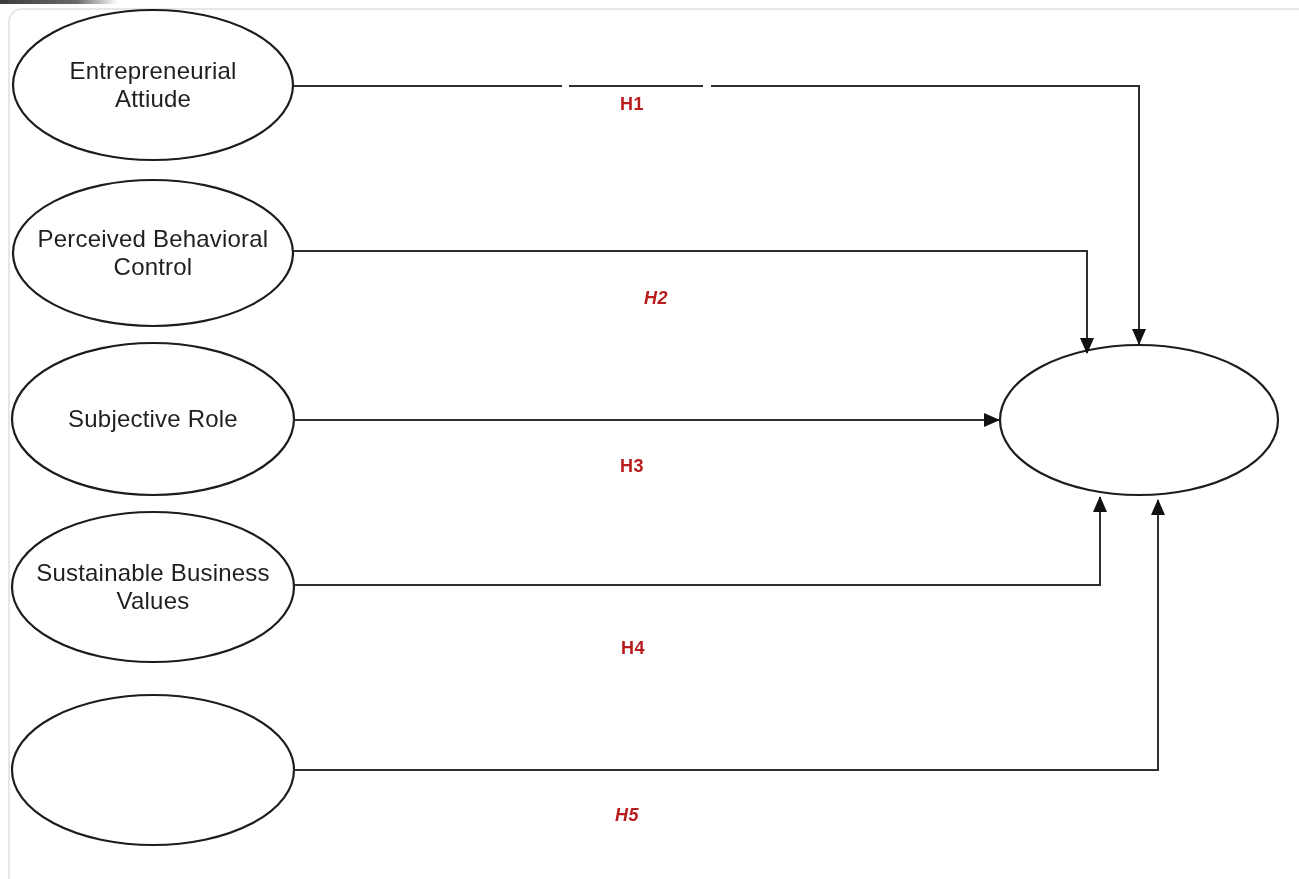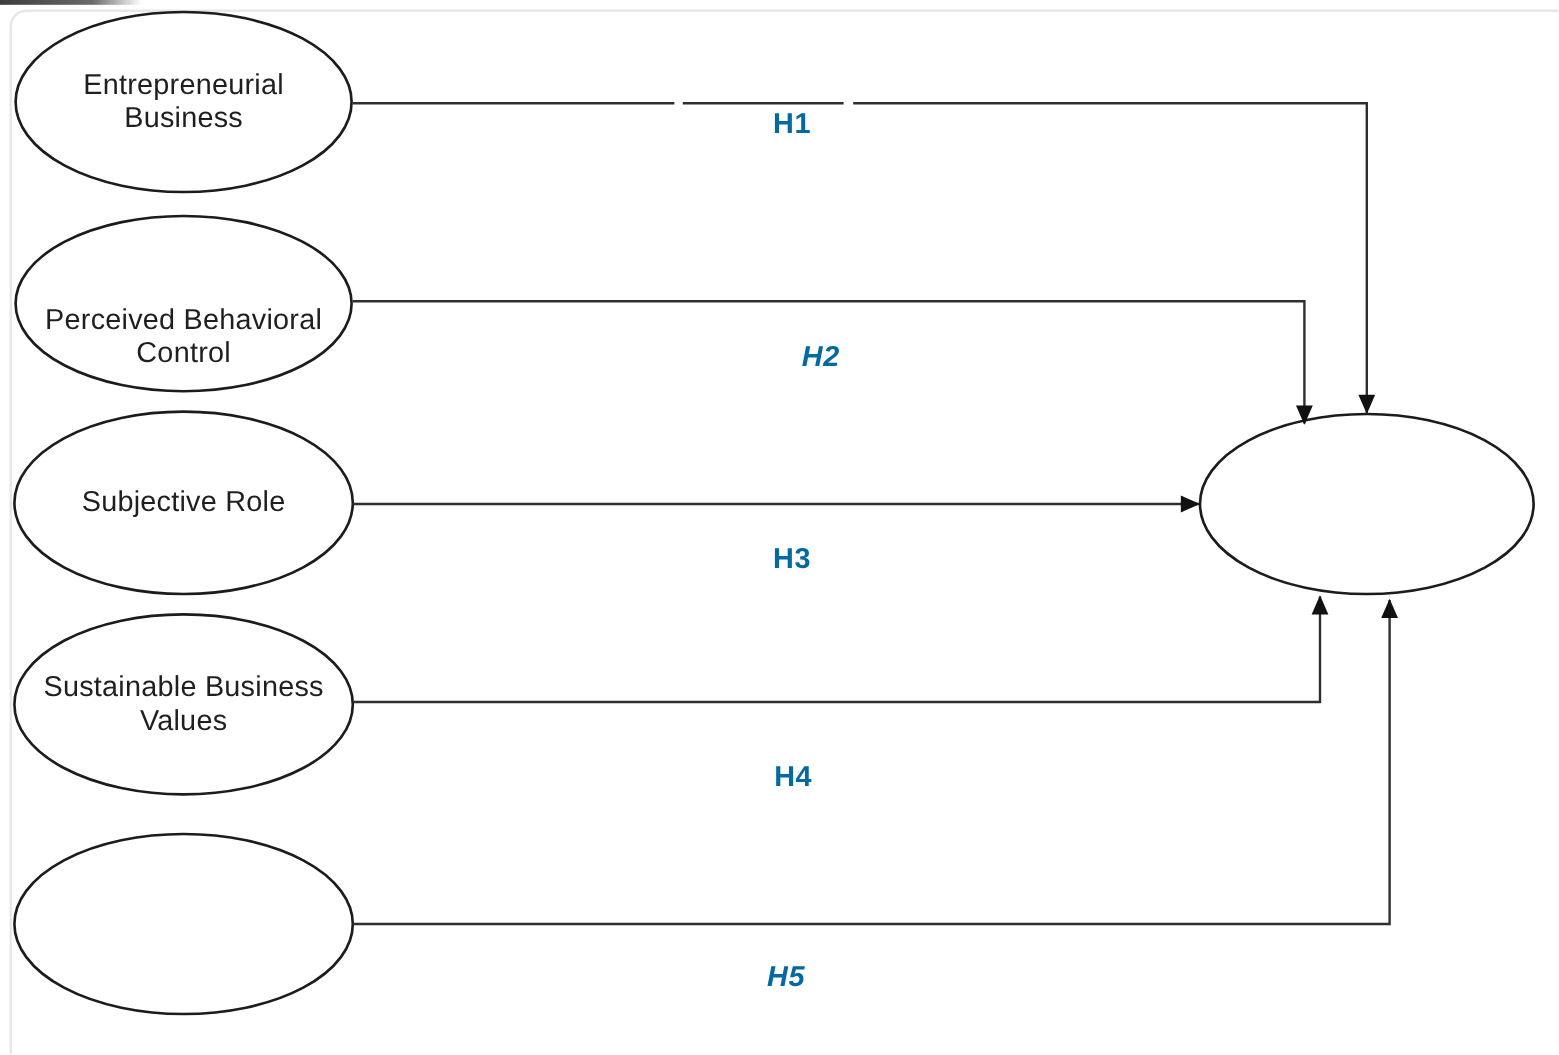--- a/index.html
+++ b/index.html
@@ -47,25 +47,24 @@
     text-align: center;
     font-size: 24px;
     line-height: 1.17;
     letter-spacing: 0.2px;
     color: #1f1f1f;
     white-space: normal;
   }
   .h-label {
     position: absolute;
     transform: translate(-50%, -50%);
-    font-size: 24px;
+    font-size: 18px;
     font-weight: bold;
-    color: #0369a1;
+    color: #b91c1c;
     letter-spacing: 0.5px;
-    margin-left: 28px;
   }
 </style>
 </head>
 <body>
 
 <div class="canvas">
 
   <div class="frame"></div>
   <div class="smudge"></div>
 
@@ -84,23 +83,23 @@
 
     <ellipse cx="1139" cy="420" rx="139" ry="75" fill="#ffffff" stroke="#1c1c1c" stroke-width="2.2"></ellipse>
 
     <path d="M294 86 H562 M569 86 H703 M711 86 H1139 V344" fill="none" stroke="#2f2f2f" stroke-width="2" marker-end="url(#arrowhead)"></path>
     <path d="M294 251 H1087 V353" fill="none" stroke="#2f2f2f" stroke-width="2" marker-end="url(#arrowhead)"></path>
     <path d="M294 420 H999" fill="none" stroke="#2f2f2f" stroke-width="2" marker-end="url(#arrowhead)"></path>
     <path d="M294 585 H1100 V497" fill="none" stroke="#2f2f2f" stroke-width="2" marker-end="url(#arrowhead)"></path>
     <path d="M294 770 H1158 V500" fill="none" stroke="#2f2f2f" stroke-width="2" marker-end="url(#arrowhead)"></path>
   </svg>
 
-  <div class="node-label" style="left:153px; top:85px;  width:230px;">Entrepreneurial Business</div>
+  <div class="node-label" style="left:153px; top:85px;  width:230px;">Entrepreneurial Attiude</div>
 
-  <div class="node-label" style="left:153px; top:253px; width:250px;margin-top:28px;">Perceived Behavioral Control</div>
+  <div class="node-label" style="left:153px; top:253px; width:250px;">Perceived Behavioral Control</div>
 
   <div class="node-label" style="left:153px; top:419px; width:260px;">Subjective Role</div>
 
   <div class="node-label" style="left:153px; top:587px; width:250px;">Sustainable Business Values</div>
 
 
 
   <div class="h-label" style="left:632px; top:104px;">H1</div>
   <div class="h-label" style="left:656px; top:298px;font-style:italic;">H2</div>
   <div class="h-label" style="left:632px; top:466px;text-align:right;">H3</div>

